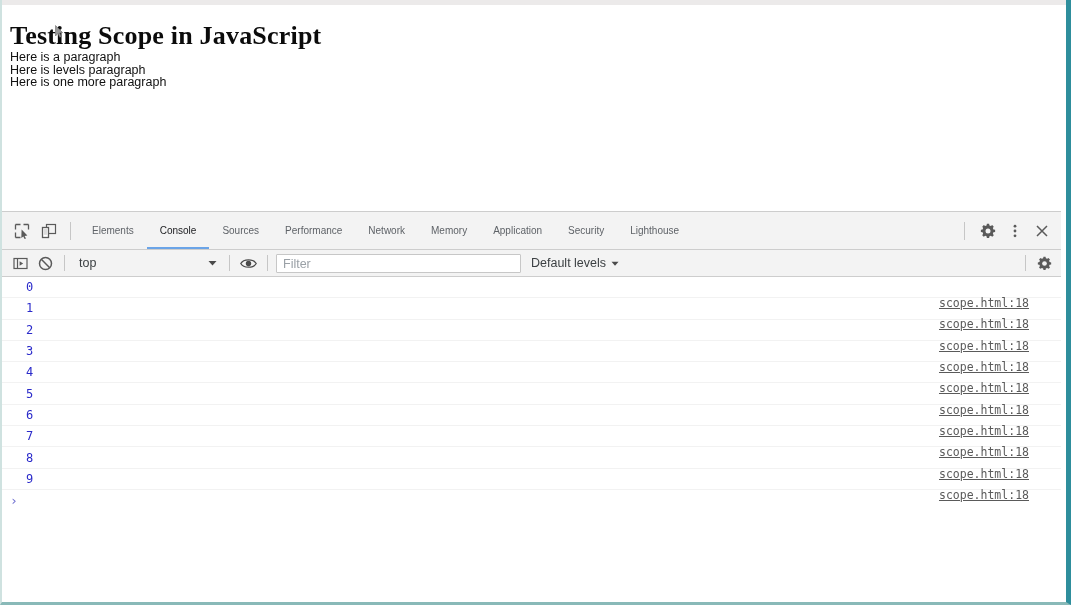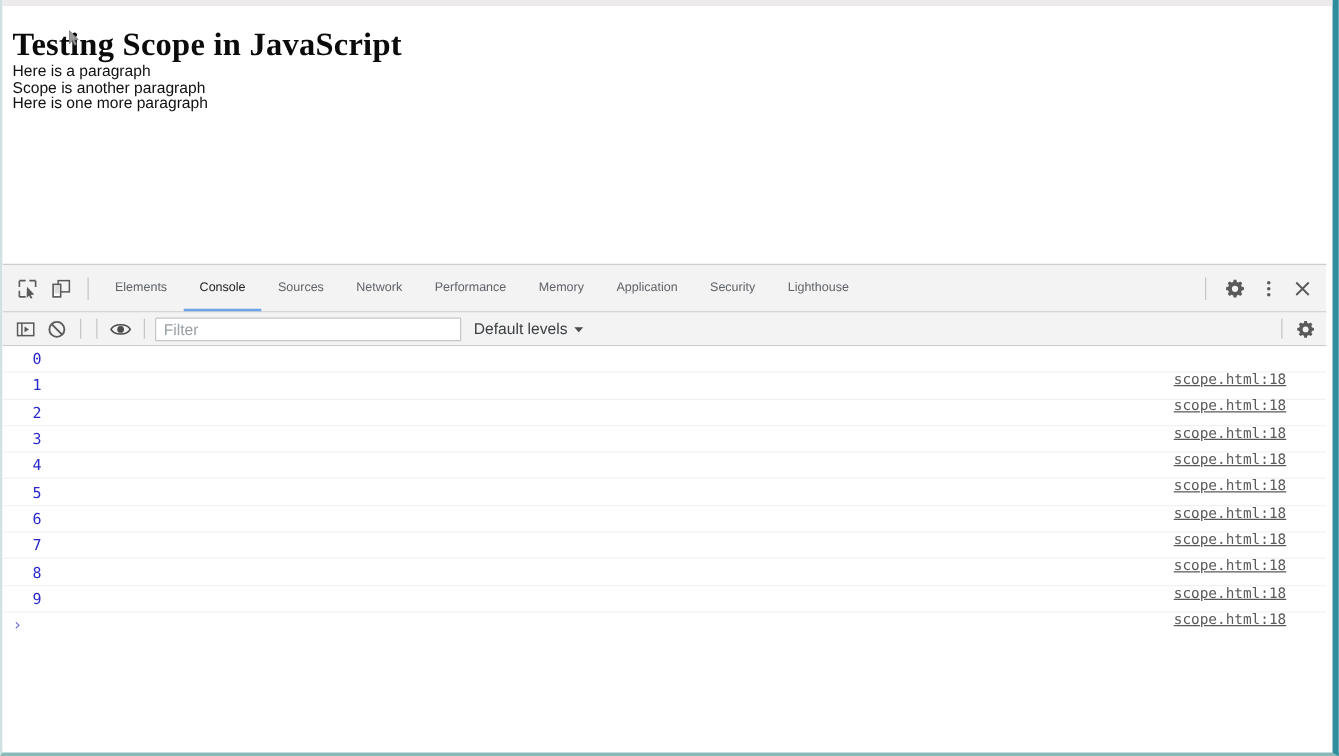--- a/index.html
+++ b/index.html
@@ -259,21 +259,21 @@
 </head>
 <body>
 
 <div id="frame">
 
   <div id="topstrip"></div>
 
   <div id="page">
     <h1>Testing Scope in JavaScript</h1>
     <p id="p1">Here is a paragraph</p>
-    <p id="p2">Scope is another paragraph</p>
+    <p id="p2">Here is levels paragraph</p>
     <p id="p3">Here is one more paragraph</p>
     <span class="page-cursor">
       <svg width="8" height="13" viewBox="0 0 8 13">
           <path d="M0.5 0.5 L0.5 11 L3 8.4 L4.7 12.2 L6.2 11.5 L4.6 7.9 L7.6 7.6 Z" fill="#9a9a9a" stroke="#6d6d6d" stroke-width="0.6"></path>
         </svg>
     </span>
   </div>
 
   <div id="devtools">
 
@@ -292,22 +292,22 @@
           <rect x="1.5" y="4.5" width="6" height="10" fill="#ffffff" stroke="#5a5a5a" stroke-width="1.3"></rect>
           <rect x="2.6" y="5.6" width="3.8" height="6.2" fill="#dcdcdc"></rect>
         </svg>
       </div>
 
       <div class="tb-sep"></div>
 
       <div class="tab">Elements</div>
       <div class="tab selected">Console</div>
       <div class="tab">Sources</div>
+      <div class="tab">Performance</div>
       <div class="tab">Network</div>
-      <div class="tab">Performance</div>
       <div class="tab">Memory</div>
       <div class="tab">Application</div>
       <div class="tab">Security</div>
       <div class="tab">Lighthouse</div>
 
       <div id="tabspacer"></div>
 
       <div class="tb-right-sep"></div>
 
       <div class="tb-icon">
@@ -344,20 +344,28 @@
 
       <div class="ct-icon">
         <svg width="15" height="15" viewBox="0 0 15 15">
           <circle cx="7.5" cy="7.5" r="6" fill="none" stroke="#5a5a5a" stroke-width="1.5"></circle>
           <path d="M3.3 3.3 L11.7 11.7" stroke="#5a5a5a" stroke-width="1.5"></path>
         </svg>
       </div>
 
       <div class="ct-sep"></div>
 
+      <div id="context-select">
+        <span>top</span>
+        <span>
+          <svg width="9" height="7" viewBox="0 0 9 7">
+              <path d="M0.5 1 L4.5 5.6 L8.5 1 Z" fill="#4a4a4a"></path>
+            </svg>
+        </span>
+      </div>
 
       <div class="ct-sep"></div>
 
       <div class="ct-icon">
         <svg width="17" height="13" viewBox="0 0 17 13">
           <path d="M0.8 6.5 C3.5 1.6, 13.5 1.6, 16.2 6.5 C13.5 11.4, 3.5 11.4, 0.8 6.5 Z" fill="none" stroke="#4a4a4a" stroke-width="1.3"></path>
           <circle cx="8.5" cy="6.5" r="2.7" fill="#4a4a4a"></circle>
         </svg>
       </div>
 

